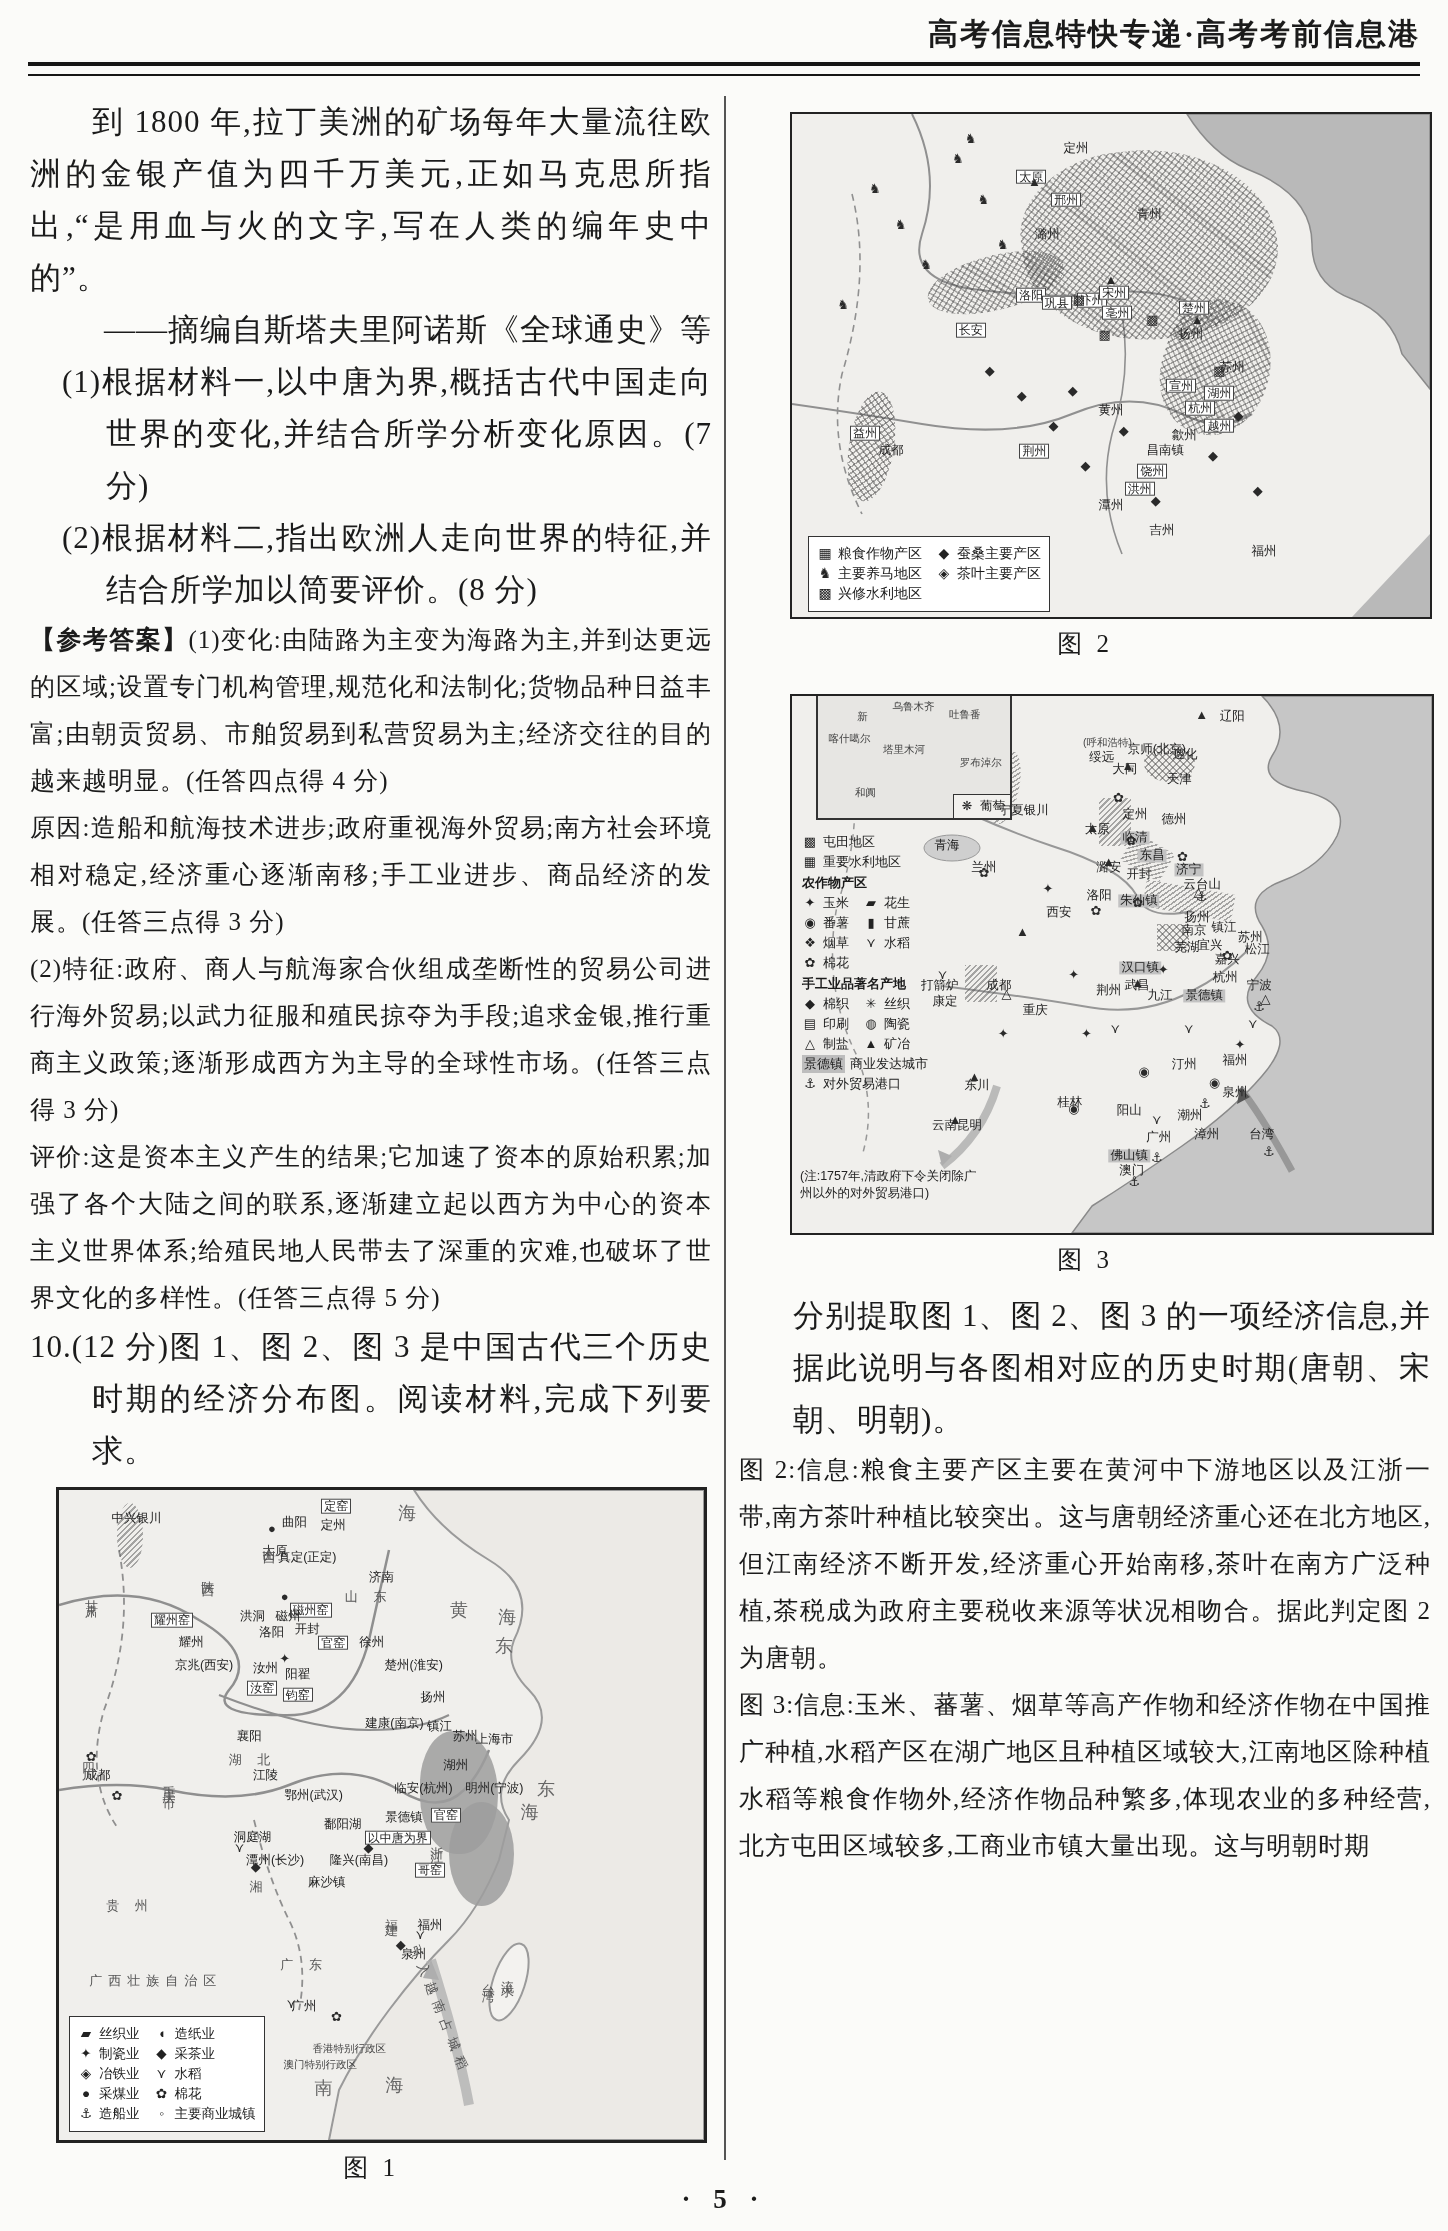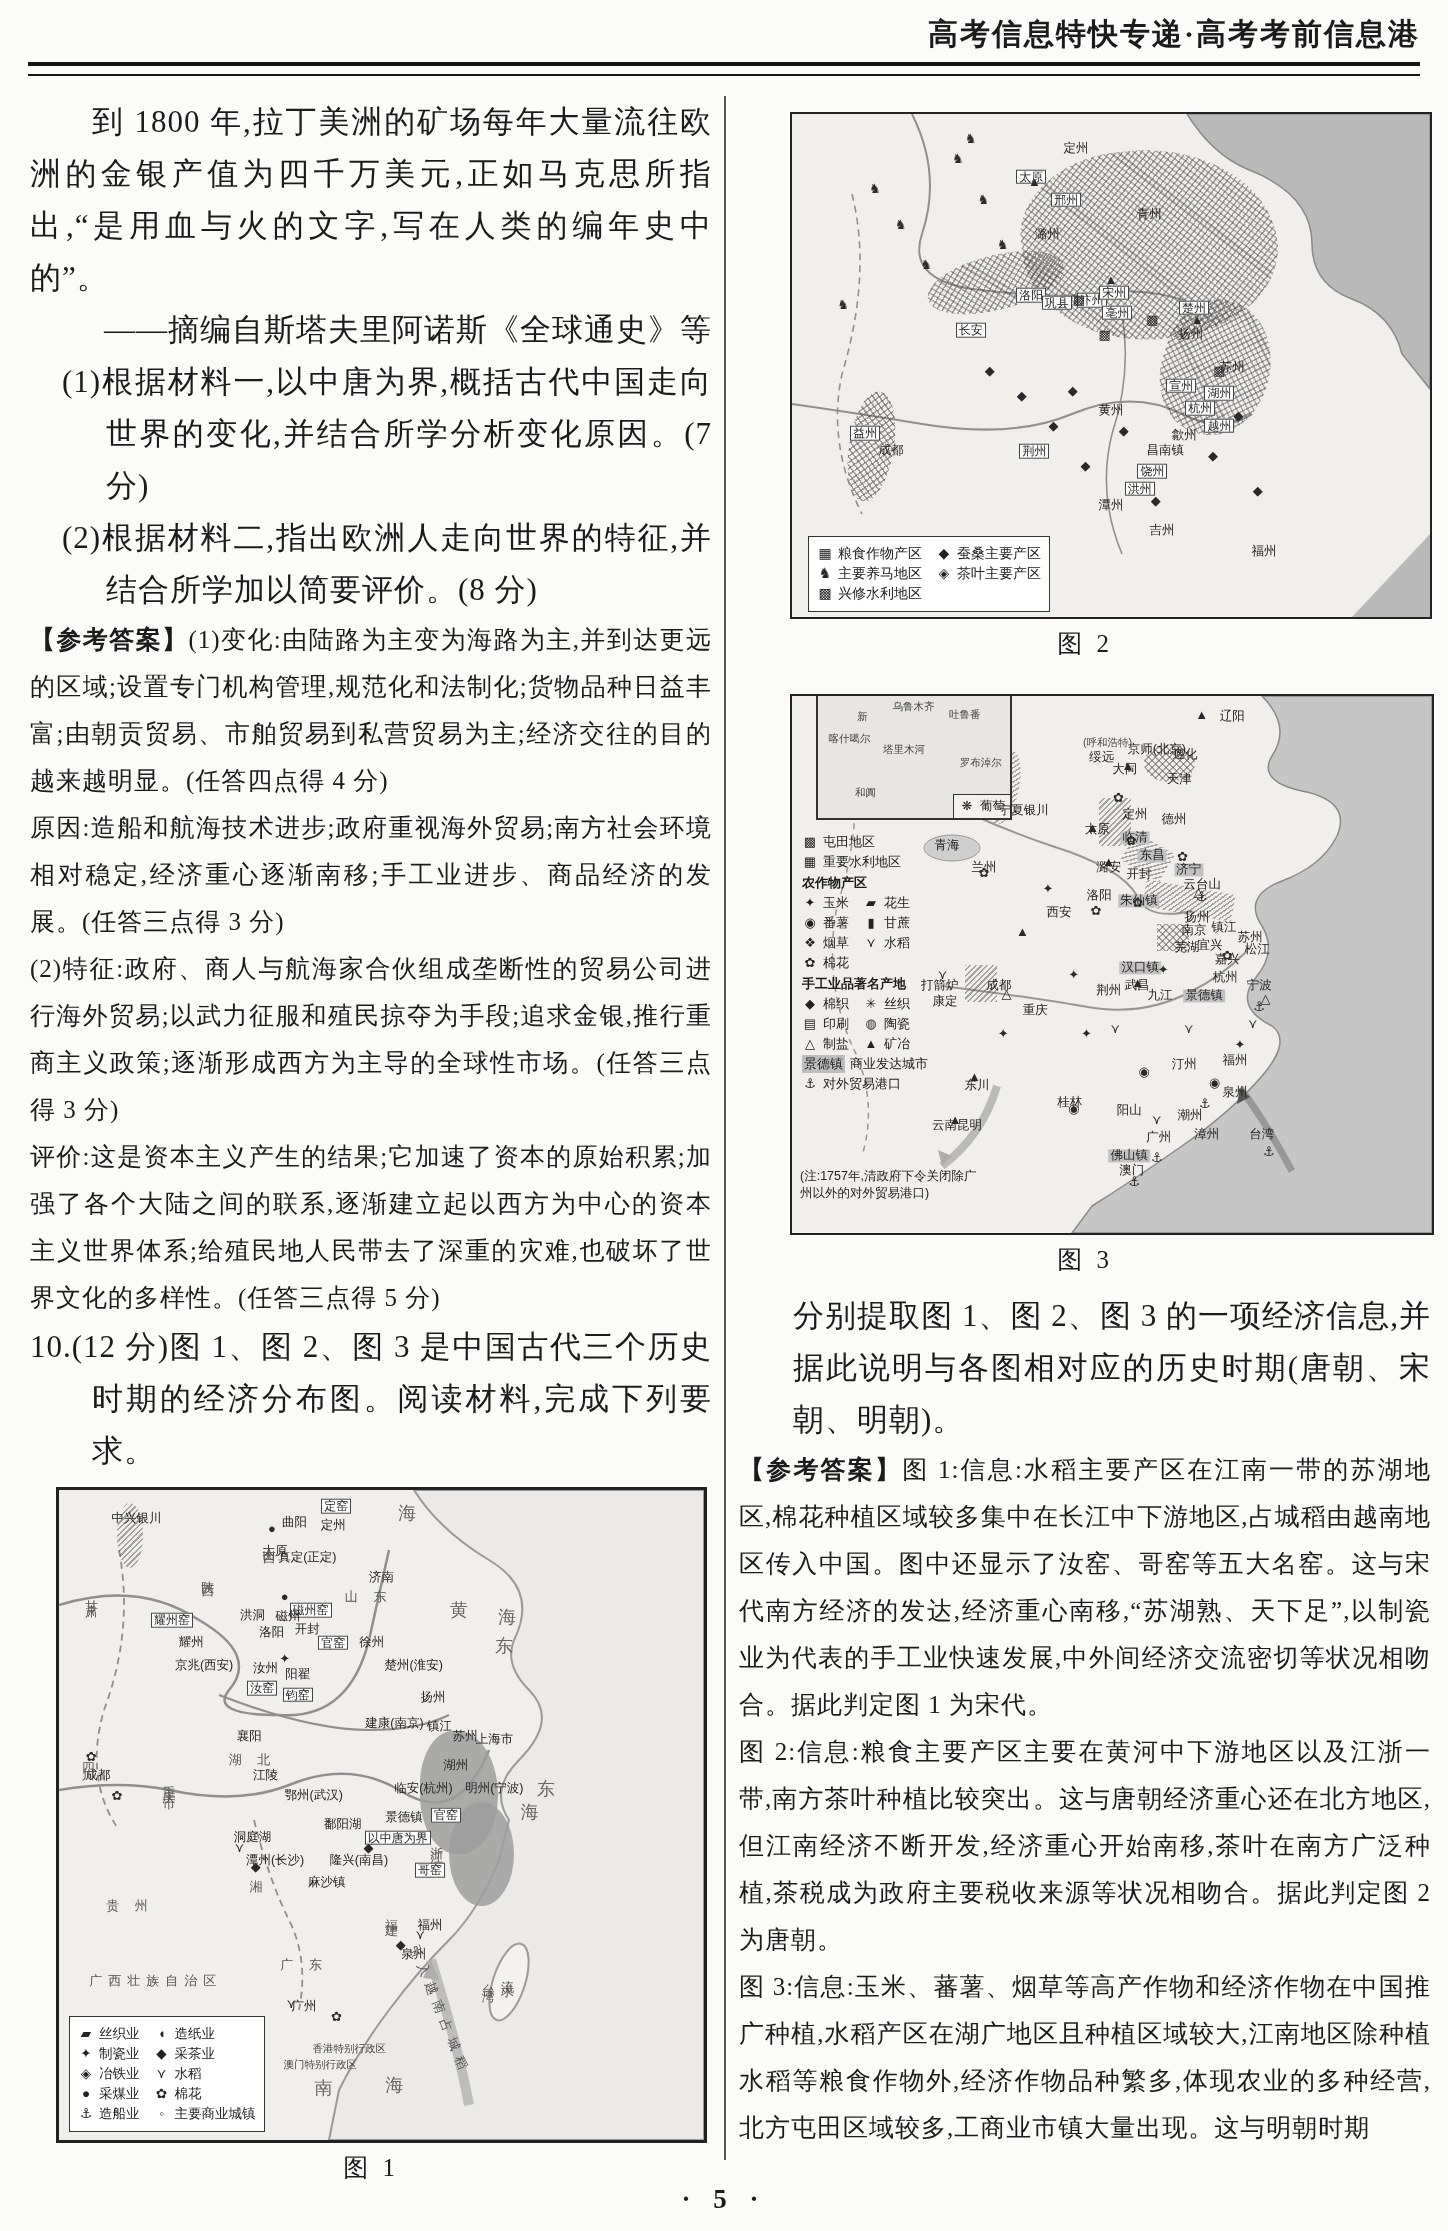--- a/index.html
+++ b/index.html
@@ -105,21 +105,21 @@
           <span class="plc bx" style="left: 43%; top: 2.5%;">定窑</span>
           <span class="plc" style="left: 36.5%; top: 5%;">曲阳</span>
           <span class="plc" style="left: 42.5%; top: 5.5%;">定州</span>
           <span class="plc" style="left: 33.5%; top: 9.5%;">太原</span>
           <span class="plc" style="left: 38.5%; top: 10.5%;">真定(正定)</span>
           <span class="plc" style="left: 50%; top: 13.5%;">济南</span>
           <span class="plc bx" style="left: 39%; top: 18.5%;">磁州窑</span>
           <span class="plc" style="left: 35.5%; top: 19.5%;">磁州</span>
           <span class="plc bx" style="left: 17.5%; top: 20%;">耀州窑</span>
           <span class="plc" style="left: 20.5%; top: 23.5%;">耀州</span>
-          <span class="plc" style="left: 30%; top: 19.5%; font-family: Liberation Mono, monospace;">洪洞</span>
+          <span class="plc" style="left: 30%; top: 19.5%;">洪洞</span>
           <span class="plc" style="left: 33%; top: 22%;">洛阳</span>
           <span class="plc" style="left: 38.5%; top: 21.5%;">开封</span>
           <span class="plc bx" style="left: 42.5%; top: 23.5%;">官窑</span>
           <span class="plc" style="left: 48.5%; top: 23.5%;">徐州</span>
           <span class="plc" style="left: 22.5%; top: 27%;">京兆(西安)</span>
           <span class="plc" style="left: 32%; top: 27.5%;">汝州</span>
           <span class="plc bx" style="left: 31.5%; top: 30.5%;">汝窑</span>
           <span class="plc" style="left: 37%; top: 28.5%;">阳翟</span>
           <span class="plc bx" style="left: 37%; top: 31.5%;">钧窑</span>
           <span class="plc" style="left: 55%; top: 27%;">楚州(淮安)</span>
@@ -566,19 +566,18 @@
               <span class="lg-ic">⚓</span>
               <span>对外贸易港口</span>
             </span>
           </div>
         </div>
       <div class="note">(注:1757年,清政府下令关闭除广州以外的对外贸易港口)</div>
     </div>
     <div class="caption">图 3</div>
 
     <p class="q ind2" style="margin-top:14px;">分别提取图 1、图 2、图 3 的一项经济信息,并据此说明与各图相对应的历史时期(唐朝、宋朝、明朝)。</p>
-    <p class="a"><span class="anskey">【参考答案】</span><span>图 1:信息:水稻主要产区在江南一带的苏湖地区,棉花种植区域较多集中在长江中下游地区,占城稻由越南地区传入中国。图中还显示了汝窑、哥窑等五大名窑。这与宋代南方经济的发达,经济重心南移,“苏湖熟、天下足”,以制瓷业为代表的手工业快速发展,中外间经济交流密切等状况相吻合。据此判定图 1 为宋代。</span></p>
     <p class="a">图 2:信息:粮食主要产区主要在黄河中下游地区以及江浙一带,南方茶叶种植比较突出。这与唐朝经济重心还在北方地区,但江南经济不断开发,经济重心开始南移,茶叶在南方广泛种植,茶税成为政府主要税收来源等状况相吻合。据此判定图 2 为唐朝。</p>
     <p class="a">图 3:信息:玉米、蕃薯、烟草等高产作物和经济作物在中国推广种植,水稻产区在湖广地区且种植区域较大,江南地区除种植水稻等粮食作物外,经济作物品种繁多,体现农业的多种经营,北方屯田区域较多,工商业市镇大量出现。这与明朝时期</p>
   </div>
 
   <div class="footer">· 5 ·</div>
 </div>
 
 </body></html>

